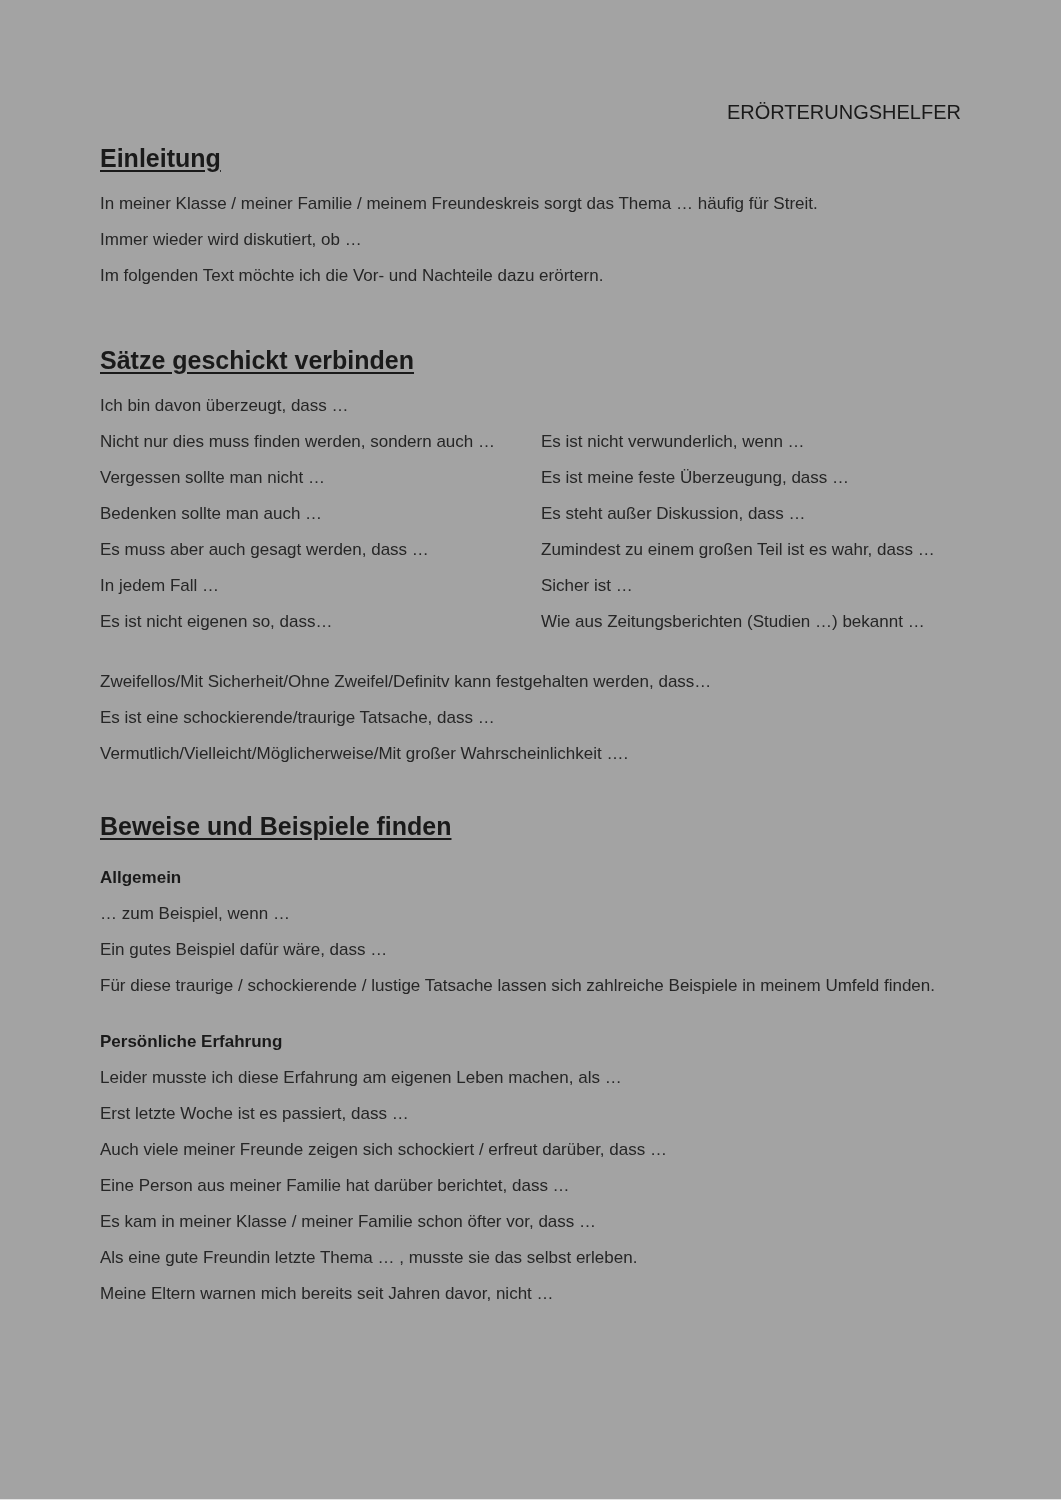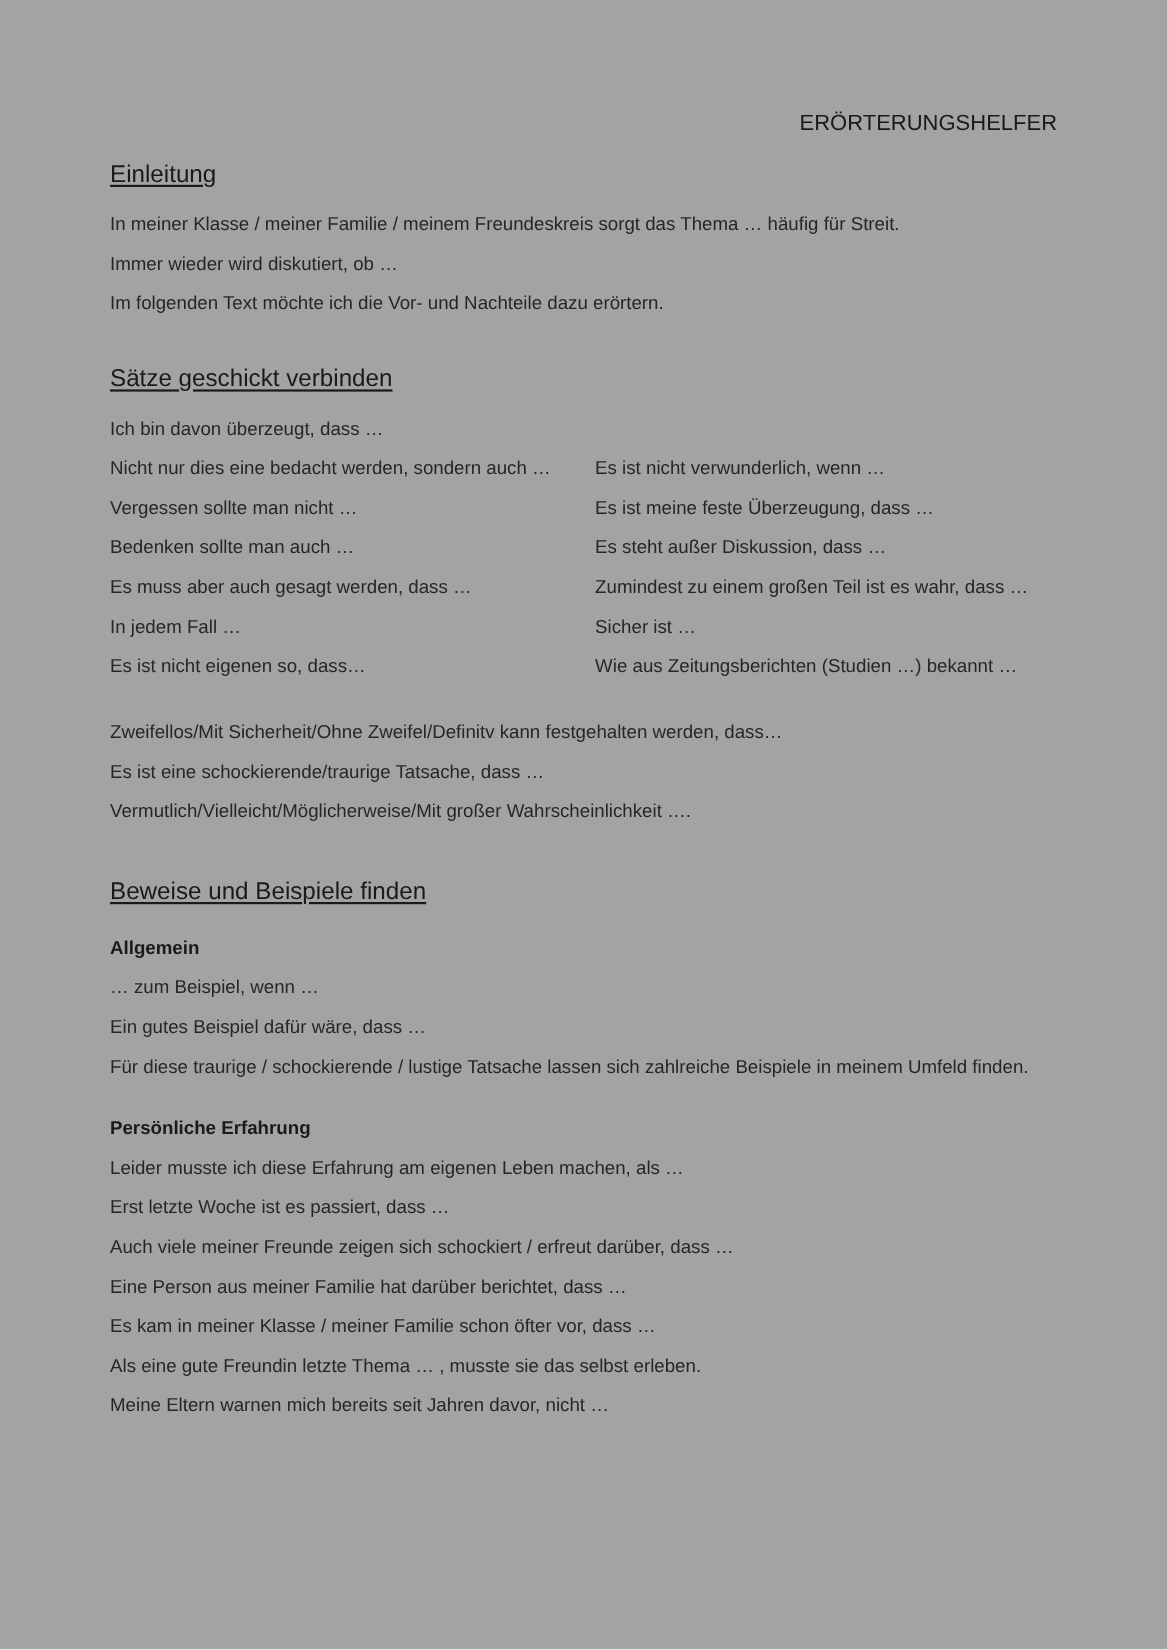--- a/index.html
+++ b/index.html
@@ -21,29 +21,29 @@
     border-bottom: 1px solid #e2e2e2;
   }
   .doc-title {
     text-align: right;
     font-size: 20px;
     line-height: 24px;
     color: #1a1a1a;
     margin: 0 0 20px 0;
   }
   h2.heading {
-    font-size: 22px;
-    font-weight: 400;
+    font-size: 25px;
+    font-weight: 700;
     line-height: 28px;
     color: #1a1a1a;
     text-decoration: underline;
     text-underline-offset: 3px;
     margin: 0 0 14px 0;
   }
-  .section-verbinden h2.heading { margin-top: 36px; }
+  .section-verbinden h2.heading { margin-top: 52px; }
   .section-beweise  h2.heading { margin-top: 40px; }
   p.line {
     margin: 0;
     font-size: 17px;
     line-height: 36px;
   }
   .columns {
     display: flex;
     align-items: flex-end;
   }
@@ -76,21 +76,21 @@
     <p class="line">In meiner Klasse / meiner Familie / meinem Freundeskreis sorgt das Thema … häufig für Streit.</p>
     <p class="line">Immer wieder wird diskutiert, ob …</p>
     <p class="line">Im folgenden Text möchte ich die Vor- und Nachteile dazu erörtern.</p>
   </section>
 
   <section class="section-verbinden">
     <h2 class="heading">Sätze geschickt verbinden</h2>
     <div class="columns">
       <div class="col-left">
         <p class="line">Ich bin davon überzeugt, dass …</p>
-        <p class="line">Nicht nur dies eine bedacht werden, sondern auch …</p>
+        <p class="line">Nicht nur dies muss finden werden, sondern auch …</p>
         <p class="line">Vergessen sollte man nicht …</p>
         <p class="line">Bedenken sollte man auch …</p>
         <p class="line">Es muss aber auch gesagt werden, dass …</p>
         <p class="line">In jedem Fall …</p>
         <p class="line">Es ist nicht eigenen so, dass…</p>
       </div>
       <div class="col-right">
         <p class="line">Es ist nicht verwunderlich, wenn …</p>
         <p class="line">Es ist meine feste Überzeugung, dass …</p>
         <p class="line">Es steht außer Diskussion, dass …</p>

